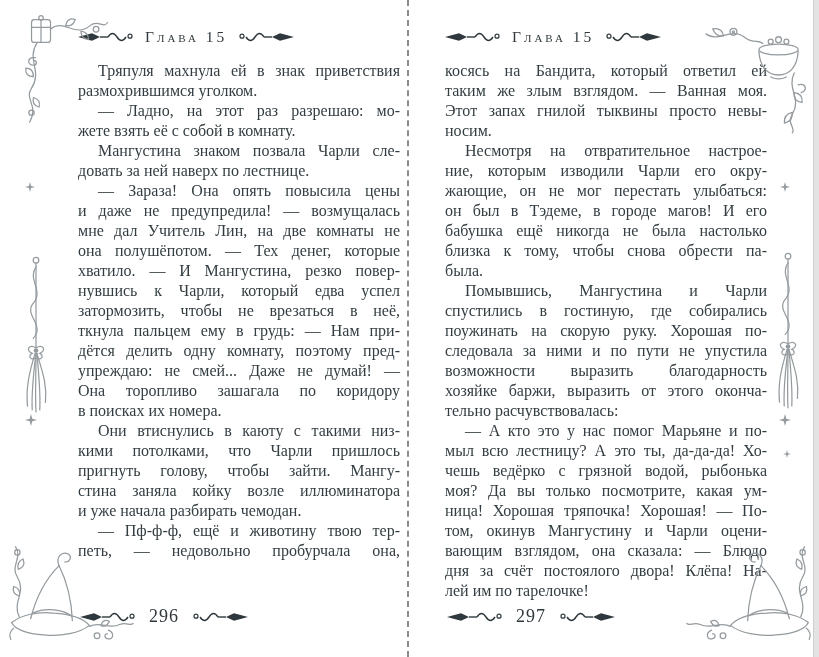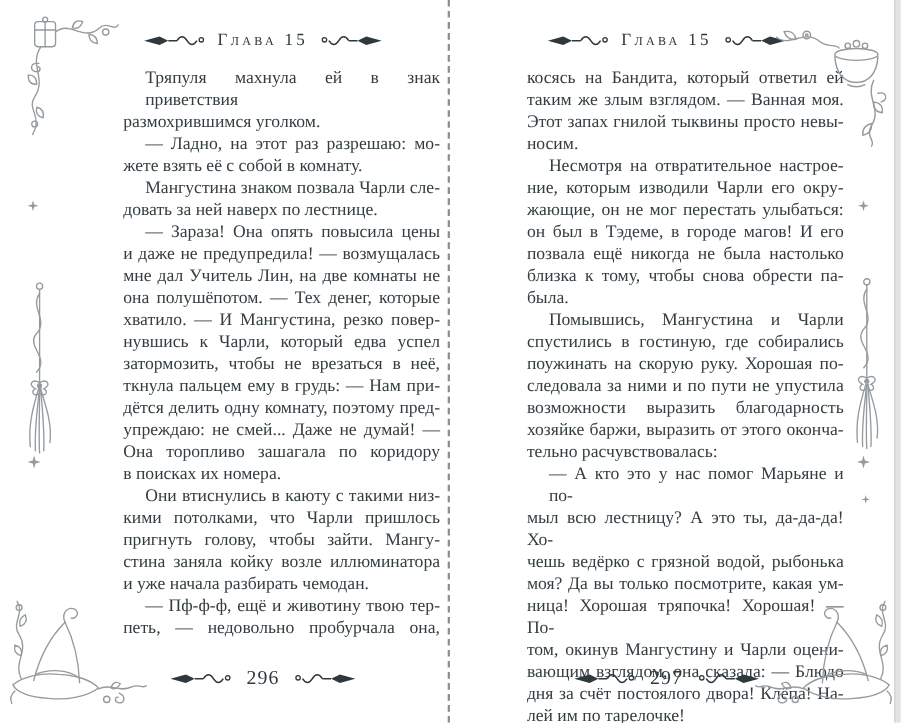--- a/index.html
+++ b/index.html
@@ -16,30 +16,30 @@
   #spread{position:relative;width:819px;height:657px;background:var(--background);}
 
   .page{position:absolute;top:0;height:657px;}
   #page-left{left:0;width:408px;}
   #page-right{left:410px;width:409px;}
 
   .column{position:absolute;top:28px;width:322px;}
   #page-left .column{left:78px;}
   #page-right .column{left:35px;}
 
-  .chapter-header{display:flex;justify-content:center;align-items:center;gap:9px;height:18px;}
+  .chapter-header{display:flex;justify-content:flex-start;align-items:center;gap:9px;height:18px;}
   .chapter-title{font-variant:small-caps;font-variant-caps:small-caps;font-size:15.5px;
     letter-spacing:3px;color:var(--header-text);white-space:nowrap;}
 
-  .body-text{margin-top:15px;font-size:16px;line-height:20px;color:var(--text);margin-left:34px;}
+  .body-text{margin-top:15px;font-size:16px;line-height:20px;color:var(--text);}
   .para .line{text-align:justify;text-align-last:justify;white-space:normal;}
   .para .line.first{padding-left:20px;}
   .para .line.last{text-align-last:left;}
 
-  .footer{position:absolute;top:606px;width:322px;display:flex;justify-content:center;
+  .footer{position:absolute;top:606px;width:322px;display:flex;
     align-items:center;gap:9px;}
   #page-left .footer{left:78px;}
   #page-right .footer{left:35px;}
   .page-num{font-size:18px;color:var(--header-text);letter-spacing:1px;}
 
   .orn{position:absolute;}
   .orn svg{display:block;}
   .orn path,.orn line,.orn circle,.orn ellipse,.orn rect{
     stroke:var(--ornament);stroke-width:1.3;fill:none;stroke-linecap:round;}
   .flourish polygon{fill:var(--header-text);stroke:none;}
@@ -156,21 +156,21 @@
             <div class="line">косясь на Бандита, который ответил ей</div>
             <div class="line">таким же злым взглядом. — Ванная моя.</div>
             <div class="line">Этот запах гнилой тыквины просто невы-</div>
             <div class="line last">носим.</div>
           </div>
           <div class="para">
             <div class="line first">Несмотря на отвратительное настрое-</div>
             <div class="line">ние, которым изводили Чарли его окру-</div>
             <div class="line">жающие, он не мог перестать улыбаться:</div>
             <div class="line">он был в Тэдеме, в городе магов! И его</div>
-            <div class="line">позвала ещё никогда не была настолько</div>
+            <div class="line">бабушка ещё никогда не была настолько</div>
             <div class="line">близка к тому, чтобы снова обрести па-</div>
             <div class="line last">была.</div>
           </div>
           <div class="para">
             <div class="line first">Помывшись, Мангустина и Чарли</div>
             <div class="line">спустились в гостиную, где собирались</div>
             <div class="line">поужинать на скорую руку. Хорошая по-</div>
             <div class="line">следовала за ними и по пути не упустила</div>
             <div class="line">возможности выразить благодарность</div>
             <div class="line">хозяйке баржи, выразить от этого оконча-</div>

